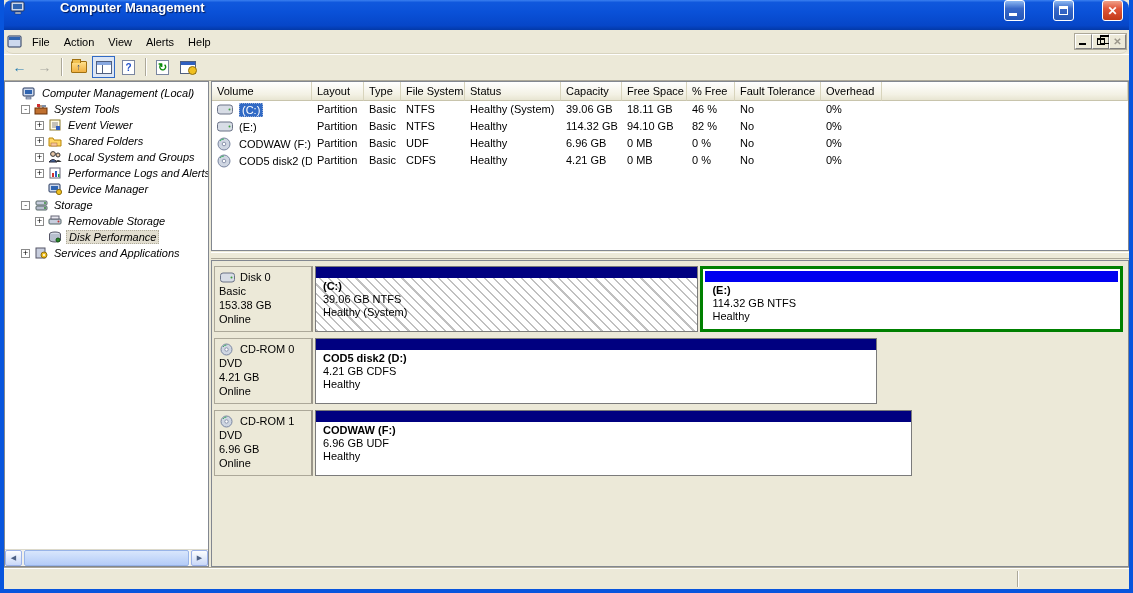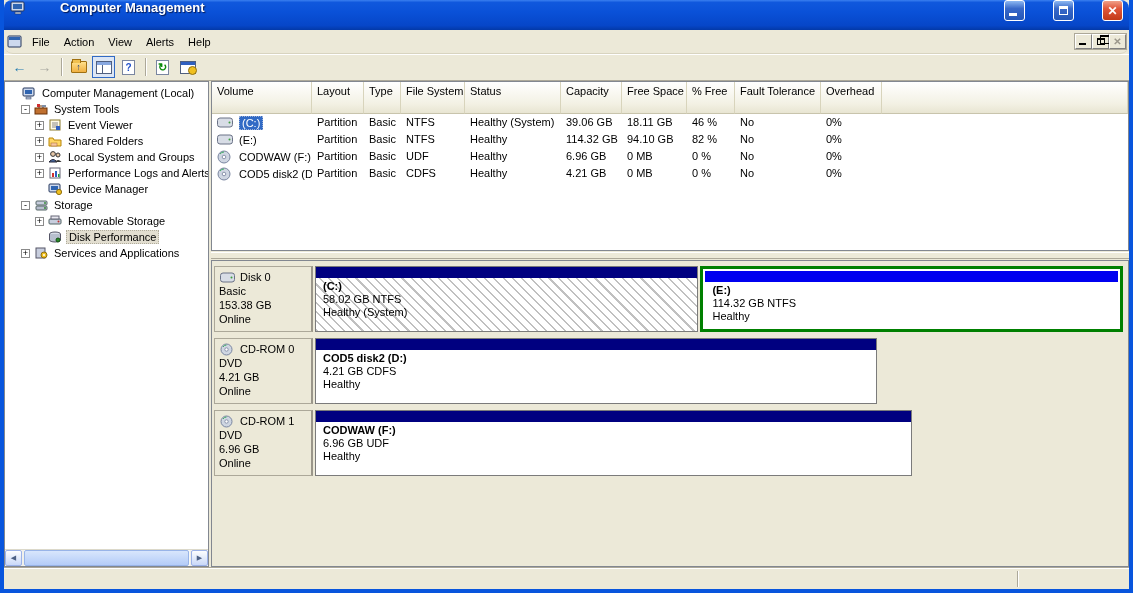--- a/index.html
+++ b/index.html
@@ -62,21 +62,21 @@
   .mini-split { width:16px; height:13px; background:#fff; border:1px solid #506080; position:relative; }
   .mini-split::before { content:""; position:absolute; top:0; left:0; right:0; height:3px; background:#88a8e0; }
   .mini-split::after { content:""; position:absolute; top:3px; bottom:0; left:5px; width:1px; background:#506080; }
 
   
   .content { flex:1; display:flex; background:#ece9d8; overflow:hidden; }
 
   
   .treepanel { width:205px; flex:0 0 205px; background:#fff; border:1px solid #828790;
     display:flex; flex-direction:column; overflow:hidden; }
-  .tree { flex:1; padding:3px 0 16px 2px; overflow:hidden; }
+  .tree { flex:1; padding:3px 0 16px 2px; overflow:hidden;font-style:italic; }
   .ti { display:flex; align-items:center; height:16px; white-space:nowrap; }
   .exp { width:9px; height:9px; flex:0 0 9px; border:1px solid #8a8a8a; background:#fff;
     font-size:9px; line-height:7px; text-align:center; margin-right:3px; color:#000; }
   .exp.none { visibility:hidden; }
   .ic { width:16px; flex:0 0 16px; display:flex; justify-content:center; margin-right:3px; }
   .tl { padding:1px 2px; }
   .tl.sel { background:#e2ded0; border:1px dotted #b0ac9c; padding:0 2px; }
 
   
   .hscroll { height:17px; flex:0 0 17px; display:flex; background:#f4f3ee; border-top:1px solid #dcd9ca; }
@@ -85,21 +85,21 @@
   .sbtrack { flex:1; background:repeating-linear-gradient(90deg,#f0f0ea 0 2px,#fafaf6 2px 4px); position:relative; }
   .sbthumb { position:absolute; left:2px; right:2px; top:0; bottom:0;
     background:linear-gradient(180deg,#d8e6fc,#b4ccf8); border:1px solid #98b4e8; border-radius:2px; }
 
   
   .rightpane { flex:1; display:flex; flex-direction:column; overflow:hidden; margin-left:2px; }
 
   
   .listpane { height:170px; flex:0 0 170px; background:#fff; border:1px solid #828790; overflow:hidden; }
   .vgrid { display:grid; grid-template-columns:100px 52px 37px 64px 96px 61px 65px 48px 86px 61px 1fr; }
-  .hcell { height:32px; background:linear-gradient(180deg,#fff,#f3f1e4 70%,#e8e5d2);
+  .hcell { height:19px; background:linear-gradient(180deg,#fff,#f3f1e4 70%,#e8e5d2);
     border-right:1px solid #d8d4bc; border-bottom:1px solid #c8c4ac; padding:3px 0 0 5px; overflow:hidden; white-space:nowrap; }
   .vrow { display:contents; }
   .vcell { height:17px; padding:2px 0 0 5px; white-space:nowrap; overflow:hidden; }
   .vcell.vol { display:flex; align-items:center; gap:3px; padding-top:0; }
   .vsel { background:#316ac5; color:#fff; border:1px dotted #9ab0d8; padding:0 2px; }
 
   
   .splitter { height:7px; flex:0 0 7px; background:#ece9d8; border-top:1px solid #fff; border-bottom:1px solid #aca899; margin:1px 0; }
 
   
@@ -491,21 +491,21 @@
               </div>
             <div>Basic</div>
             <div>153.38 GB</div>
             <div>Online</div>
           </div>
           <div class="diskstrip">
             <div class="part hatched" style="width:47.4%">
               <div class="pbar" style="background-color: rgb(0, 0, 128);"></div>
               <div class="pbody">
                 <div class="pt">(C:)</div>
-                <div>58.02 GB NTFS</div>
+                <div>39.06 GB NTFS</div>
                 <div>Healthy (System)</div>
               </div>
             </div>
             <div class="part extwrap" style="width: 52.2%; border-color: rgb(0, 128, 0);">
               <div class="pbar" style="background-color: rgb(0, 0, 240);"></div>
               <div class="pbody">
                 <div class="pt">(E:)</div>
                 <div>114.32 GB NTFS</div>
                 <div>Healthy</div>
               </div>

